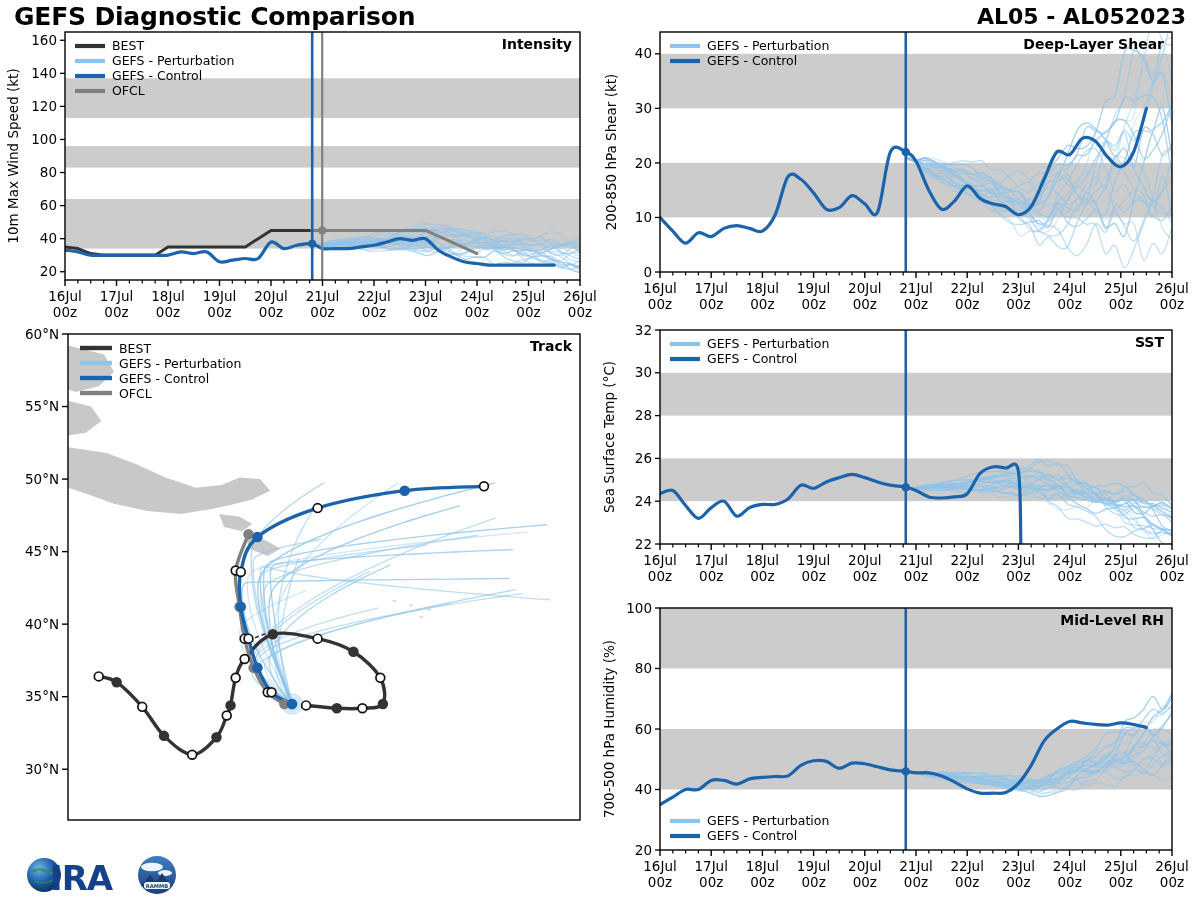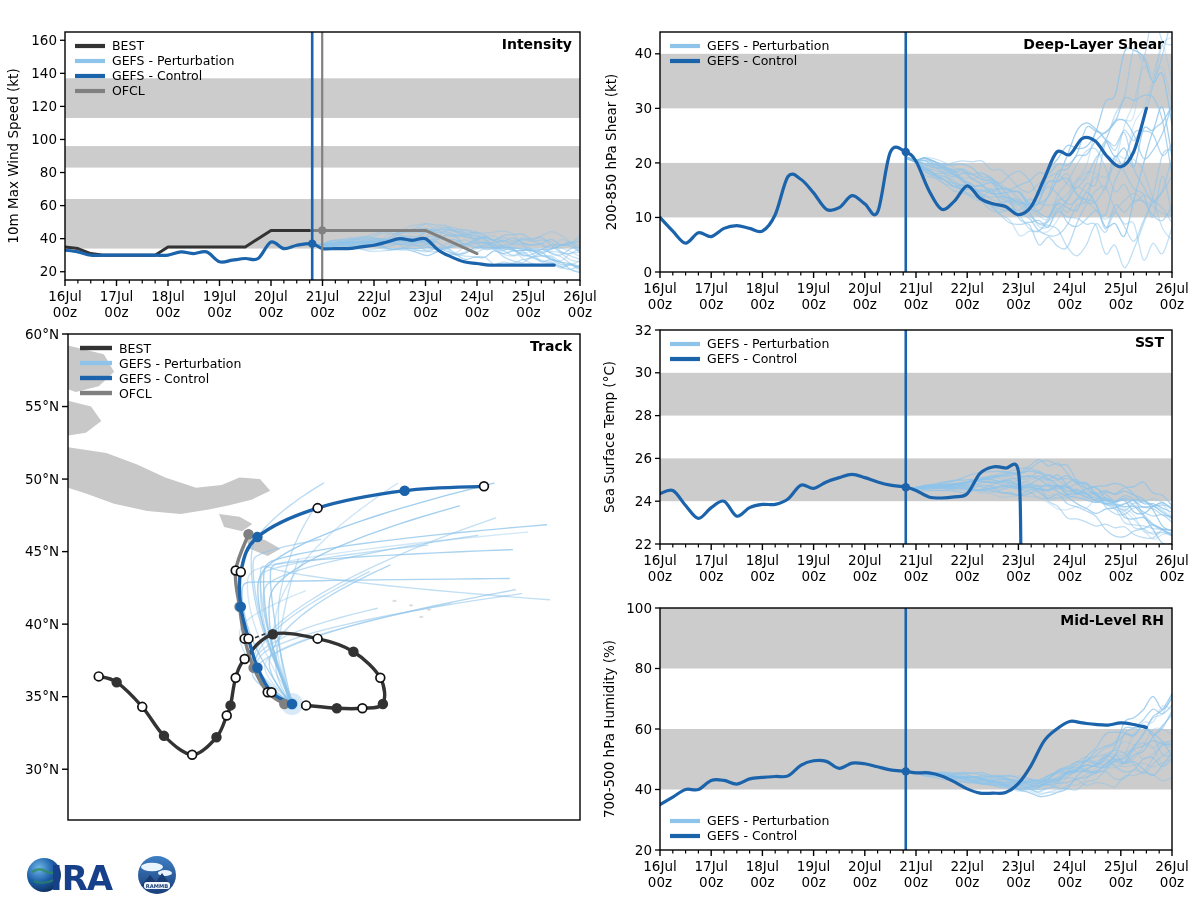--- a/index.html
+++ b/index.html
@@ -23,20 +23,22 @@
   .panel-title{font-size:14px;font-weight:bold;fill:#000;}
   .leg-txt{font-size:12.5px;fill:#000;}
   .ylabel{font-size:13.5px;fill:#000;}
   .logo{position:absolute;left:24px;top:852px;}
 </style>
 </head>
 <body>
 
 <div class="figure">
 
+  <div class="title-left">GEFS Diagnostic Comparison</div>
+  <div class="title-right">AL05 - AL052023</div>
 
   <div class="panel" style="left:0;top:20px;">
     <svg id="svg-intensity" width="600" height="310">
         <g>
           <rect x="65" y="12" width="515" height="248" fill="#ffffff"></rect>
           <g>
             <rect x="65" y="178.98666666666668" width="515" height="49.599999999999994" fill="#cccccc"></rect>
             <rect x="65" y="126.07999999999998" width="515" height="21.49333333333334" fill="#cccccc"></rect>
             <rect x="65" y="58.29333333333332" width="515" height="39.68000000000001" fill="#cccccc"></rect>
           </g>

